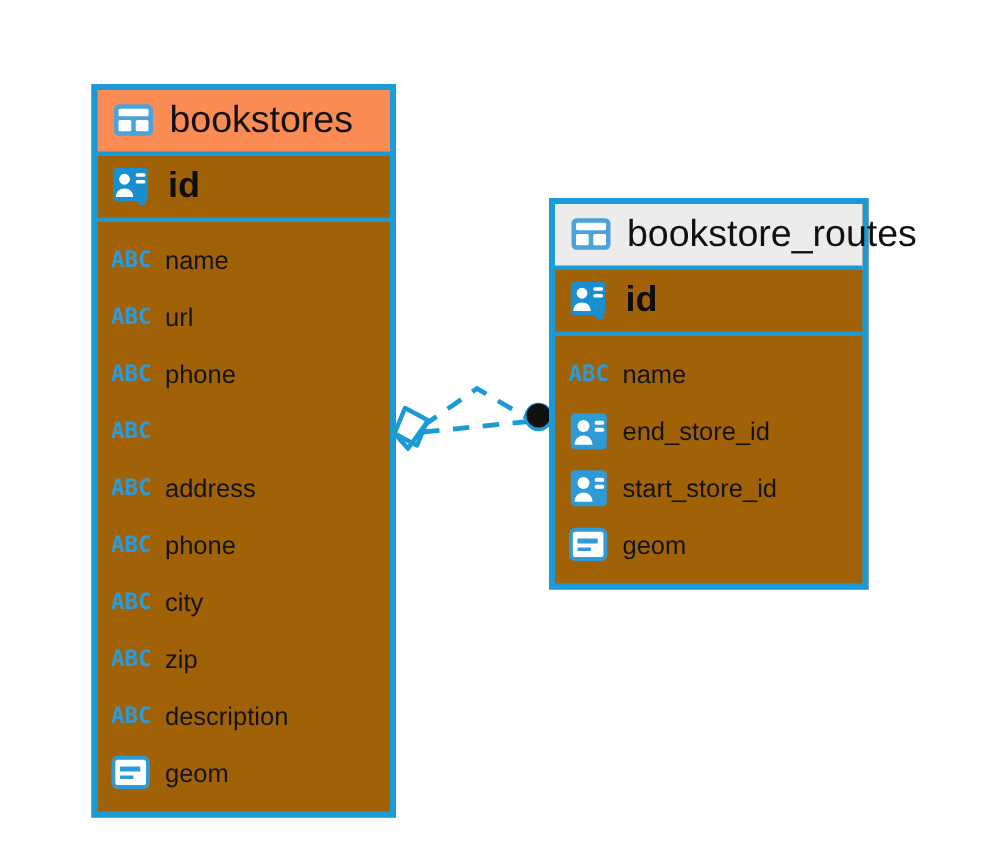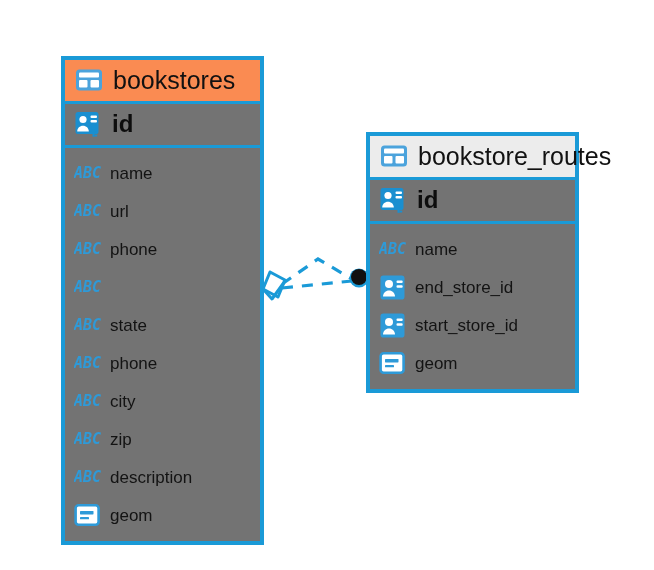--- a/index.html
+++ b/index.html
@@ -17,21 +17,21 @@
 
   .canvas {
     position: absolute;
     inset: 0;
   }
 
   
   .entity {
     position: absolute;
     box-sizing: border-box;
-    background: #737373;
+    background: #a16207;
     border: 4px solid #1a9ad7;
     display: flex;
     flex-direction: column;
   }
 
   .entity-header {
     box-sizing: border-box;
     display: flex;
     align-items: center;
     gap: 9px;
@@ -84,21 +84,20 @@
     line-height: 1;
     white-space: nowrap;
   }
 
   
   .icon {
     flex: 0 0 auto;
     display: inline-flex;
     align-items: center;
     justify-content: center;
-    font-style: italic;
   }
   .icon svg { display: block; }
 
   .icon-table  { width: 30px; height: 30px; }
   .icon-pk     { width: 30px; height: 30px; }
   .icon-fk     { width: 27px; height: 27px; }
   .icon-abc    { width: 27px; height: 20px; }
   .icon-geom   { width: 27px; height: 24px; }
 
   
@@ -198,21 +197,21 @@
           </svg>
         </span>
       </div>
 
       <div class="field-row">
         <span class="icon icon-abc">
           <svg viewBox="0 0 27 20" xmlns="http://www.w3.org/2000/svg">
             <text x="0" y="15" font-family="DejaVu Sans Mono, monospace" font-size="15" font-weight="bold" fill="#2e9ad8">ABC</text>
           </svg>
         </span>
-        <span class="field-label">state</span>
+        <span class="field-label">address</span>
       </div>
 
       <div class="field-row">
         <span class="icon icon-abc">
           <svg viewBox="0 0 27 20" xmlns="http://www.w3.org/2000/svg">
             <text x="0" y="15" font-family="DejaVu Sans Mono, monospace" font-size="15" font-weight="bold" fill="#2e9ad8">ABC</text>
           </svg>
         </span>
         <span class="field-label">phone</span>
       </div>

